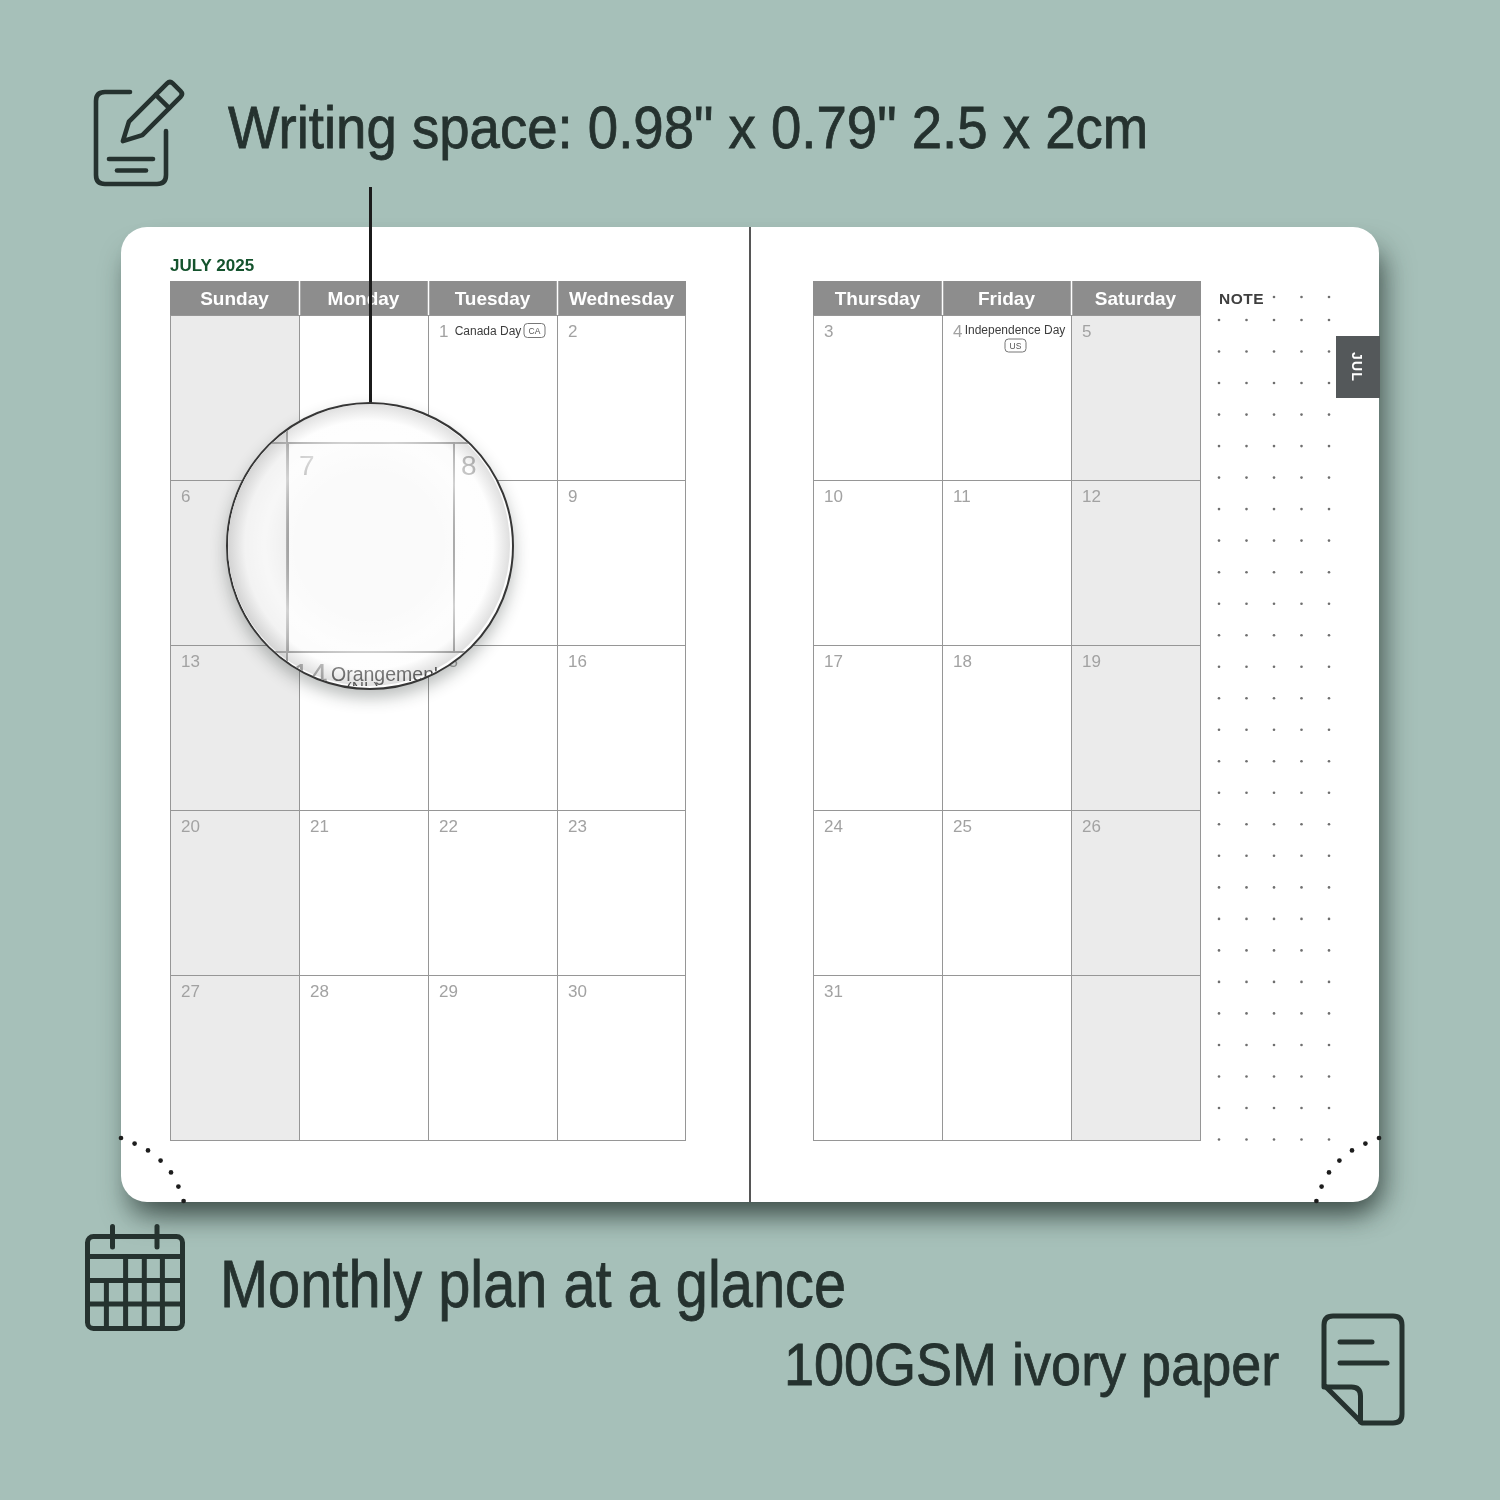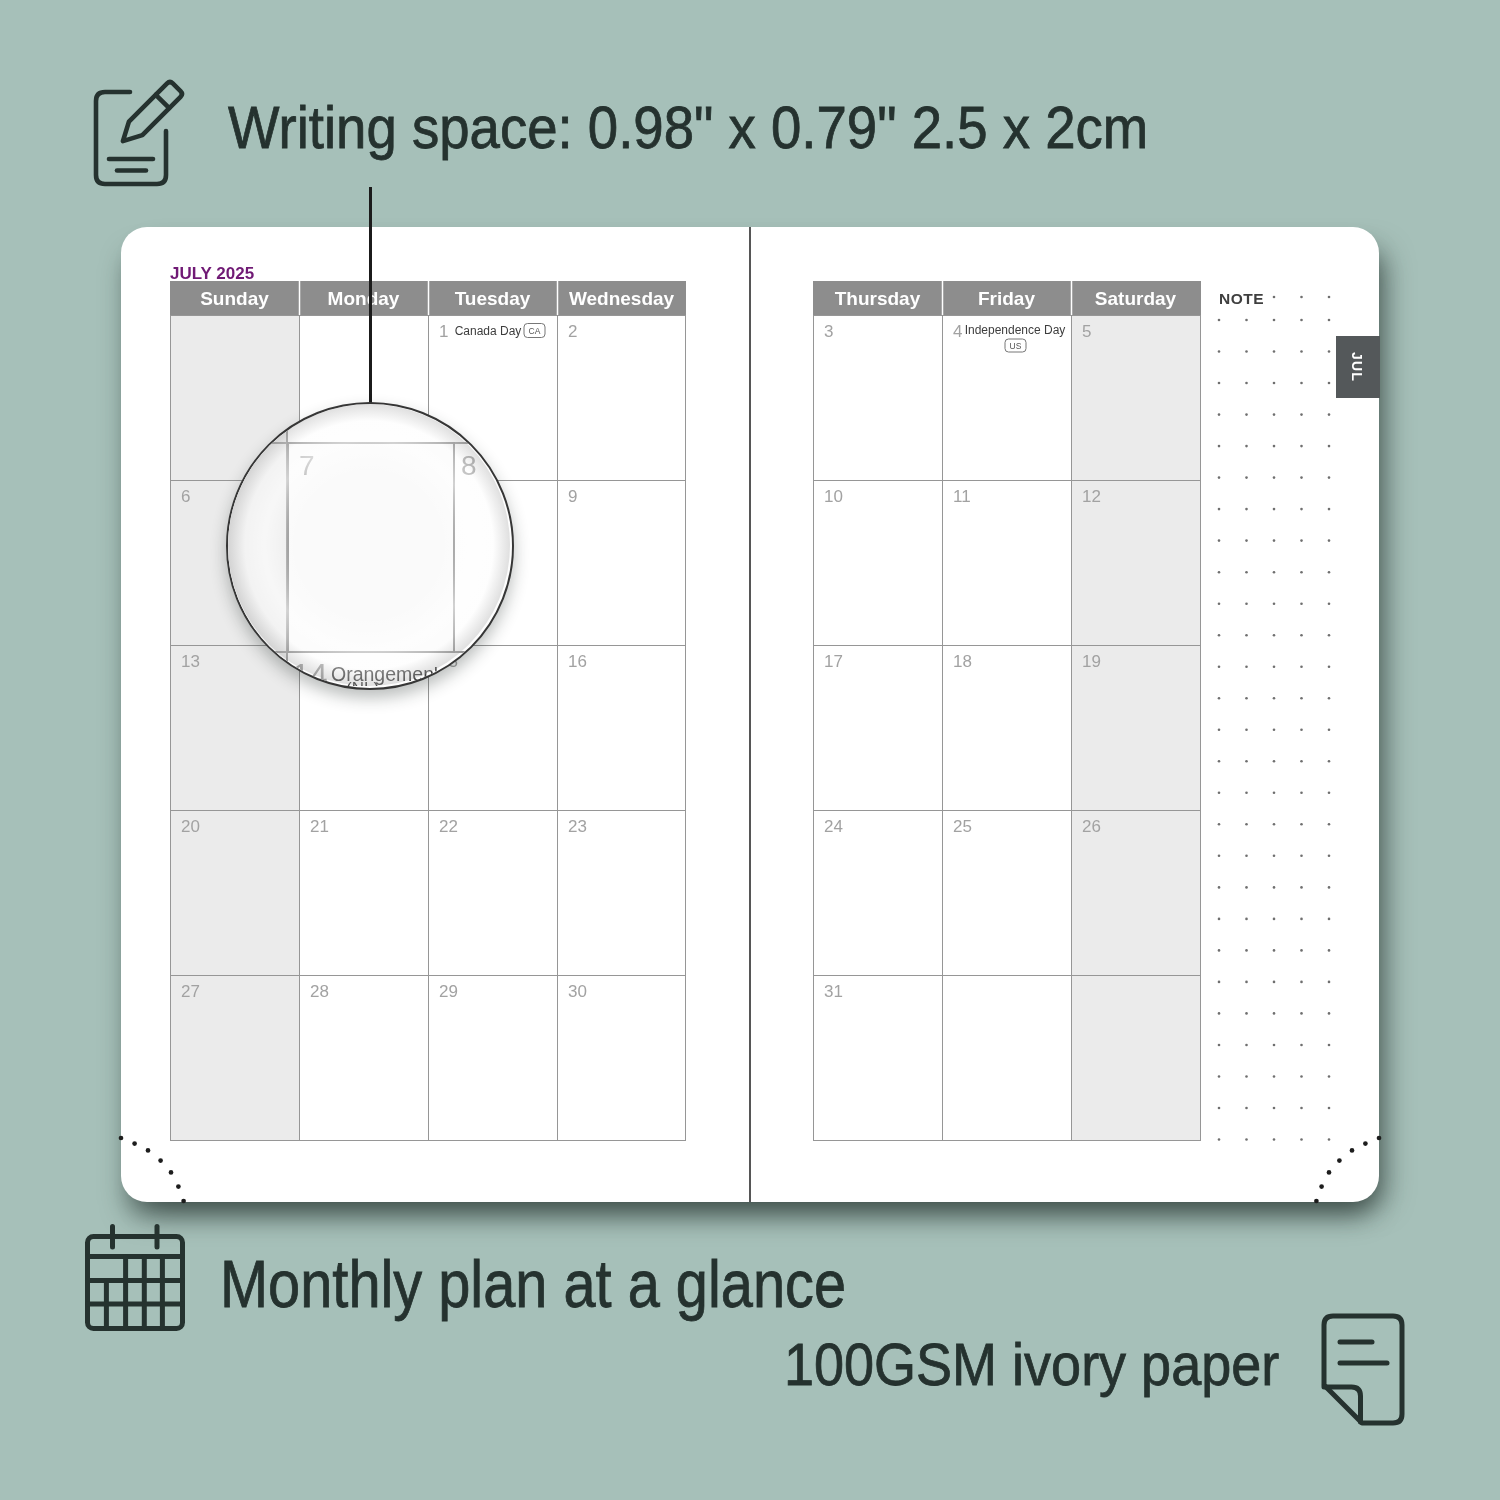--- a/index.html
+++ b/index.html
@@ -20,21 +20,21 @@
       <line x1="58" y1="-9.5" x2="58" y2="9.5"></line>
     </g>
   </g>
 </svg>
 
 <div class="abs" id="title1" style="left:228px;top:93px;font-size:59.5px;color:#25322f;-webkit-text-stroke:0.8px #25322f;white-space:nowrap;transform:scaleX(0.917);transform-origin:left center;">Writing space: 0.98" x 0.79" 2.5 x 2cm</div>
 
 <div class="abs" style="left:121px;top:227px;width:1258px;height:975px;background:#ffffff;border-radius:26px;
      box-shadow:0 20px 26px -6px rgba(28,40,36,0.55), 16px 14px 28px -10px rgba(28,40,36,0.50);"></div>
 
-<div class="abs" style="left:170px;top:256px;font-size:17px;font-weight:bold;color:#701a75;margin-top:8px;">JULY 2025</div>
+<div class="abs" style="left:170px;top:256px;font-size:17px;font-weight:bold;color:#14532d;">JULY 2025</div>
 
 <svg class="abs" style="left:170px;top:281px;" width="518" height="861" viewBox="0 0 518 861">
 
   <rect x="0" y="0" width="516" height="34" fill="#8d8d8d"></rect>
   <line x1="129.5" y1="0" x2="129.5" y2="34" stroke="#ffffff" stroke-width="1.5"></line>
   <line x1="258.5" y1="0" x2="258.5" y2="34" stroke="#ffffff" stroke-width="1.5"></line>
   <line x1="387.5" y1="0" x2="387.5" y2="34" stroke="#ffffff" stroke-width="1.5"></line>
   <text x="64.5" y="23.5" font-size="19" font-weight="bold" fill="#ffffff" text-anchor="middle">Sunday</text>
   <text x="193.5" y="23.5" font-size="19" font-weight="bold" fill="#ffffff" text-anchor="middle">Monday</text>
   <text x="322.5" y="23.5" font-size="19" font-weight="bold" fill="#ffffff" text-anchor="middle">Tuesday</text>

